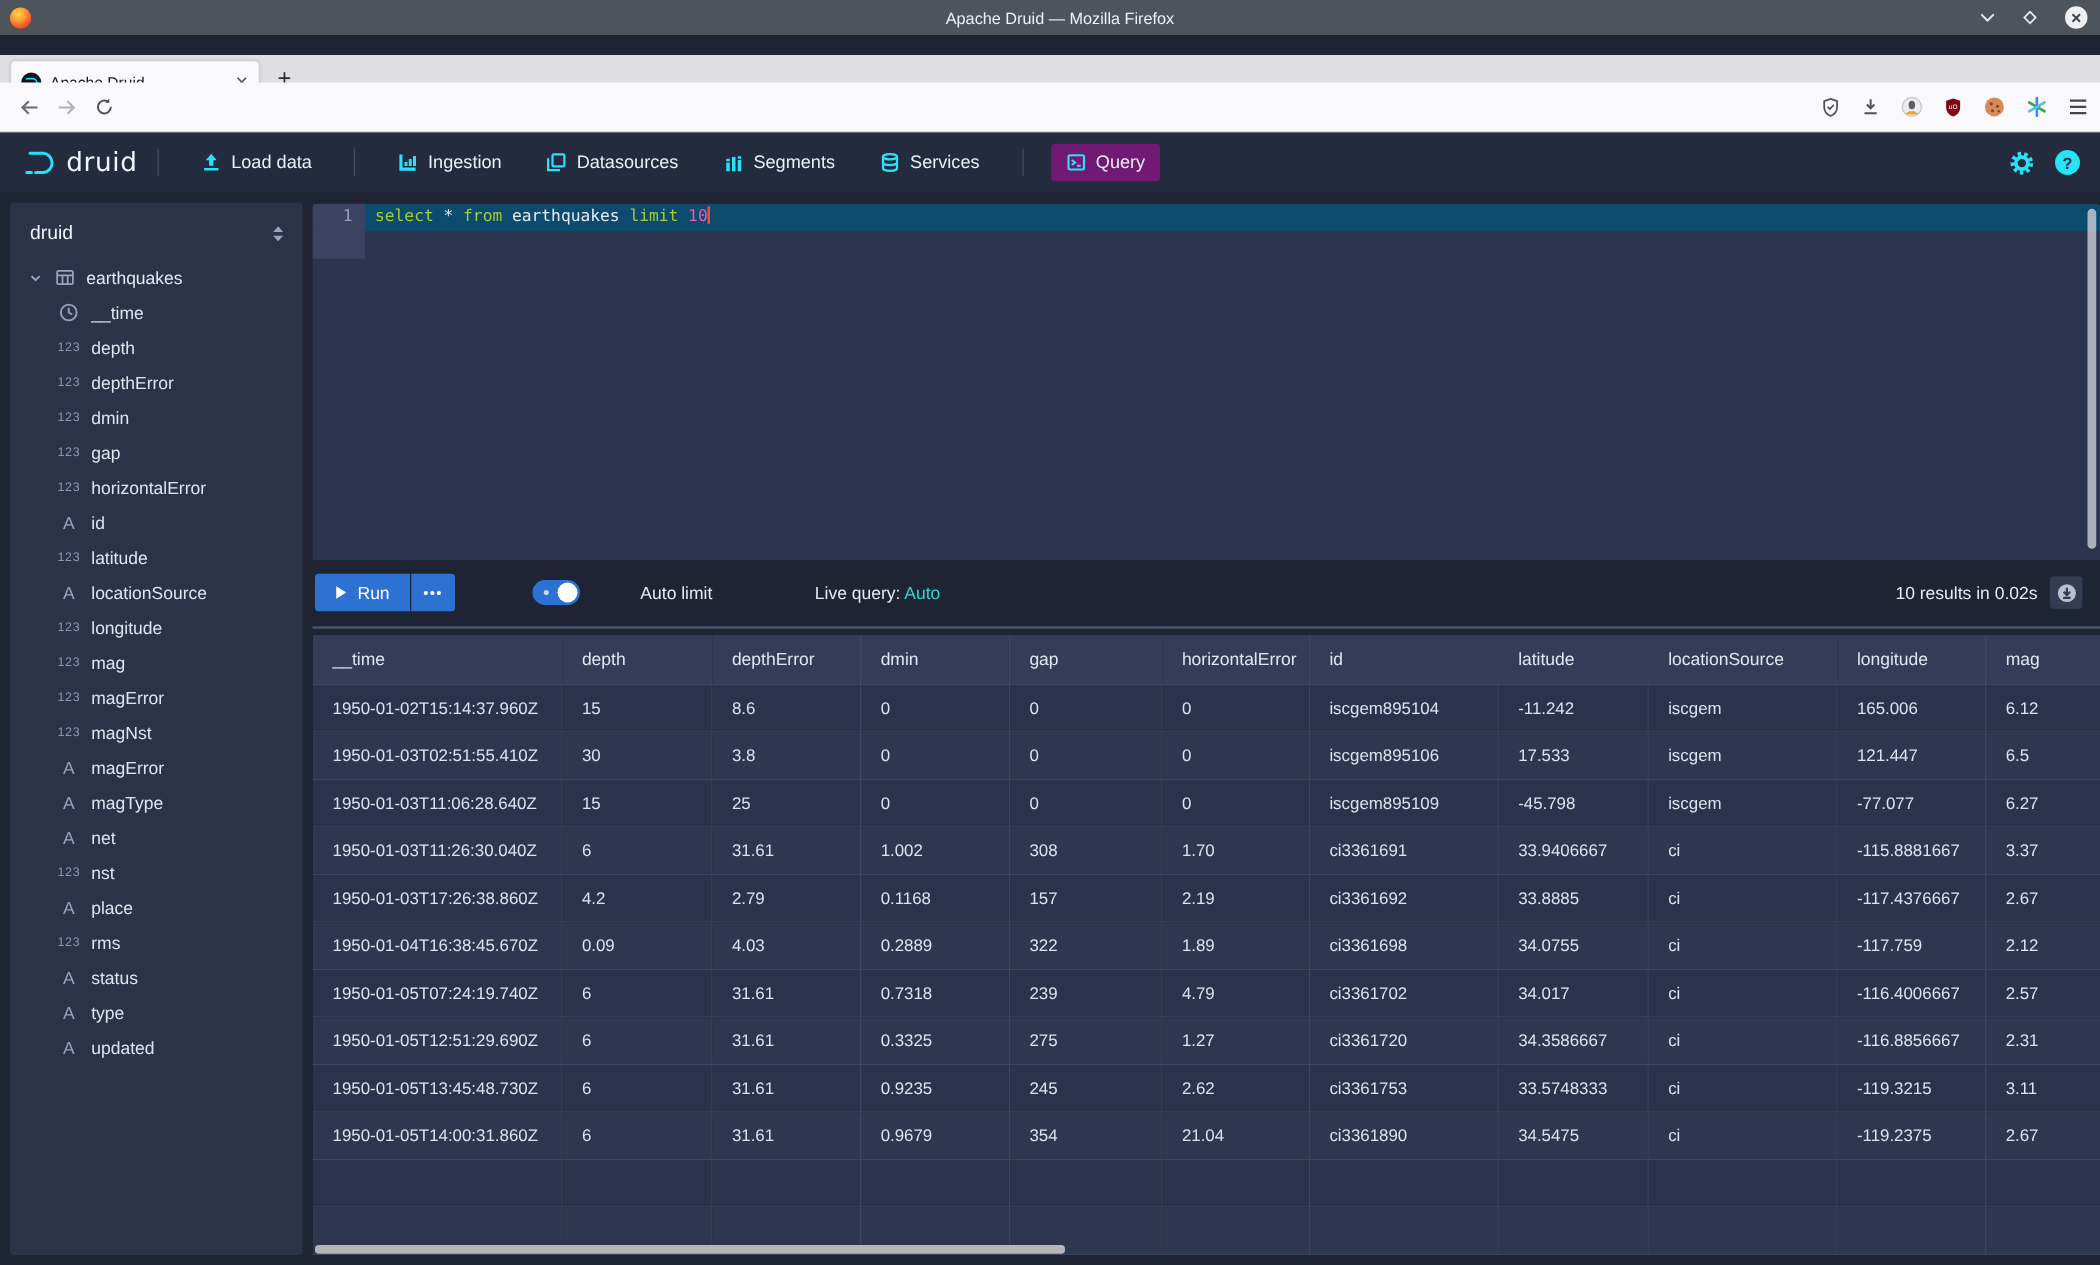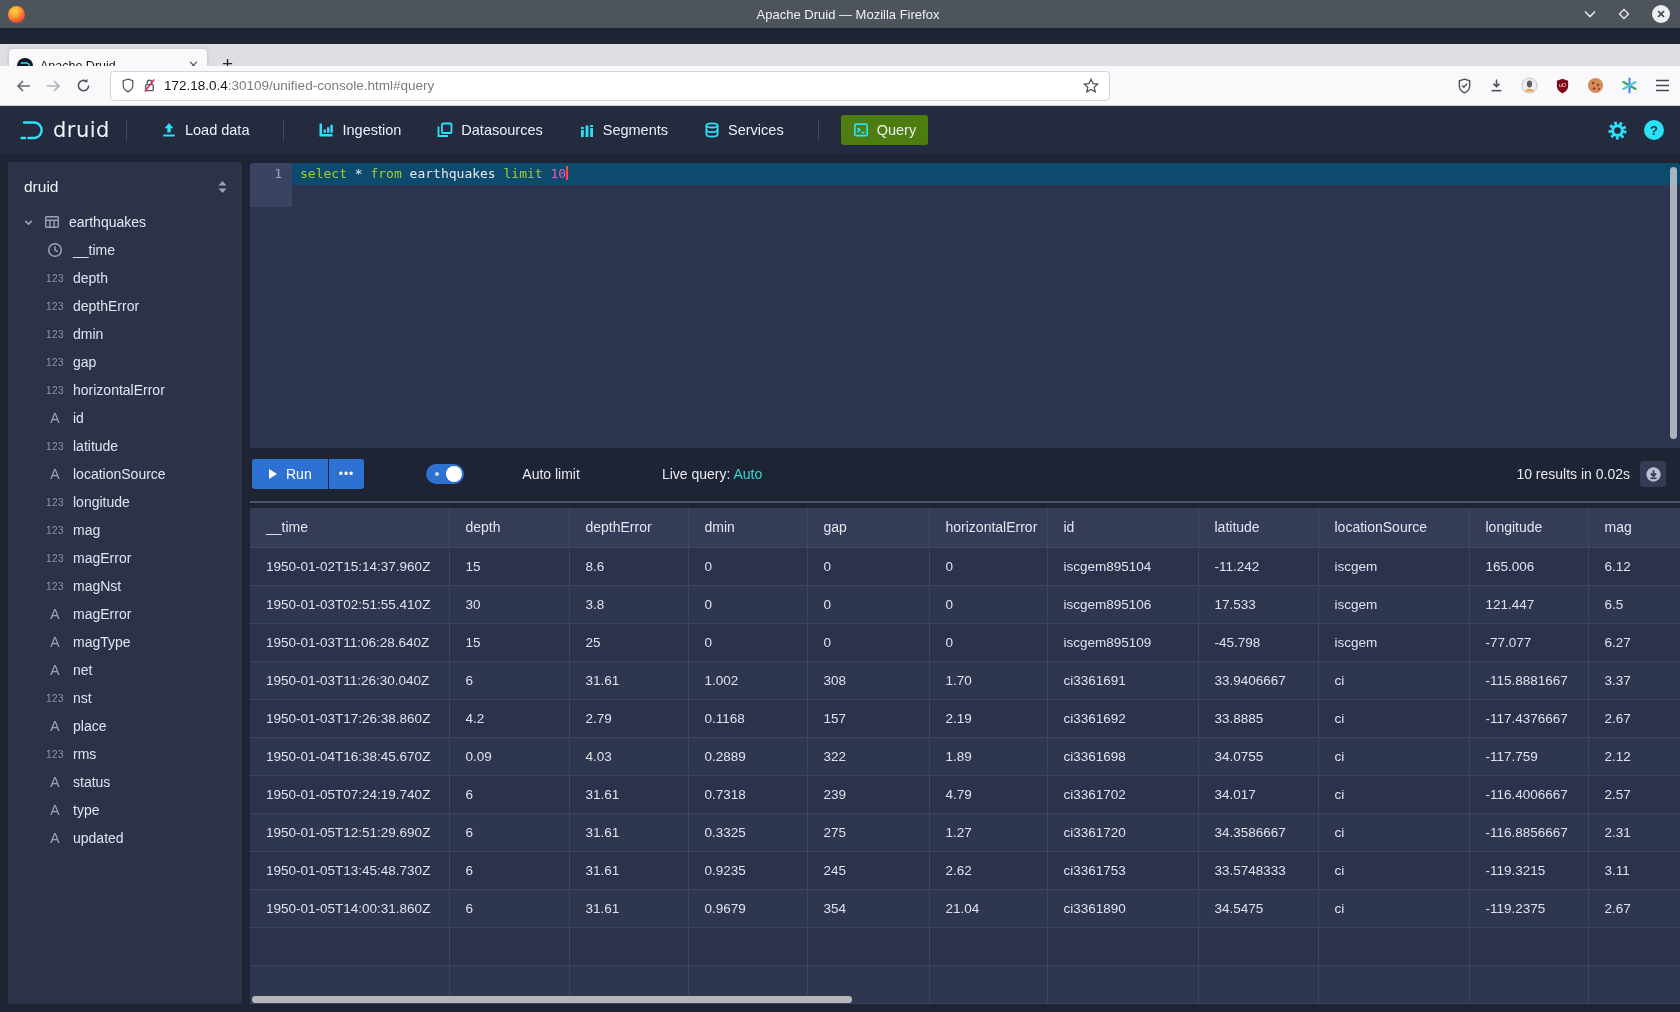--- a/index.html
+++ b/index.html
@@ -36,21 +36,21 @@
   .fx-url .dim { color:#7b7b83; }
   .fx-ext-strip { margin-left:auto; margin-right:10px; display:flex; align-items:center; gap:17px; }
 
   
   .dr-nav { position:absolute; left:0; top:106px; width:1680px; height:48px; background:#252b3e;
     display:flex; align-items:center; color:#eceff7; }
   .dr-brand { display:flex; align-items:center; gap:7px; margin-left:18px; }
   .dr-brand-text { font-size:21px; color:#f2f4fa; letter-spacing:.5px; font-family:"DejaVu Sans", sans-serif; }
   .dr-sep { width:1px; height:22px; background:#414a61; margin:0 16px; }
   .dr-item { display:flex; align-items:center; gap:8px; padding:7px 12px; font-size:14.5px; border-radius:3px; margin:0 6px; }
-  .dr-item.active { background:#4d7c0f;text-align:right; }
+  .dr-item.active { background:#701a75;text-align:right; }
   .dr-right { margin-left:auto; margin-right:16px; display:flex; align-items:center; gap:16px; }
   .dr-help { width:20px; height:20px; border-radius:50%; background:#29e2f7; color:#252b3e; font-weight:bold;
     font-size:13px; display:flex; align-items:center; justify-content:center; }
 
   
   .app { position:absolute; left:0; top:154px; width:1680px; height:858px; background:#1e2433; }
 
   .sidebar { position:absolute; left:8px; top:8px; width:234px; height:842px; background:#2c3349;
     border-radius:3px; color:#e4e8f2; overflow:hidden; }
   .sb-header { display:flex; align-items:center; justify-content:space-between; padding:16px 14px 12px 16px; }
@@ -80,21 +80,21 @@
   .runbar { position:absolute; left:250px; top:296px; width:1430px; height:48px;
     display:flex; align-items:center; color:#e7eaf4; font-size:14px;gap:40px; }
   .btn-run-group { display:flex; margin-left:2px; }
   .btn-blue { background:#2d72d2; color:#fff; border:none; height:30px; display:flex; align-items:center;
     gap:8px; font-size:14px; padding:0 16px; border-radius:3px 0 0 3px; }
   .btn-more { background:#2d72d2; color:#fff; border:none; height:30px; padding:0 10px;
     border-radius:0 3px 3px 0; margin-left:1px; font-size:12px; letter-spacing:1px; display:flex; align-items:center; }
   .switch { width:38px; height:20px; border-radius:10px; background:#2d72d2; position:relative; margin-left:22px; }
   .switch .dot { position:absolute; left:9px; top:8px; width:4px; height:4px; border-radius:50%; background:rgba(255,255,255,.75); }
   .switch .knob { position:absolute; right:2px; top:2px; width:16px; height:16px; border-radius:50%; background:#fff; }
-  .runbar .lbl { margin-left:18px; }
+  .runbar .lbl { margin-left:8px; }
   .runbar .live { margin-left:42px; }
   .accent { color:#2fd8d0; }
   .run-right { margin-left:auto; display:flex; align-items:center; gap:10px; margin-right:14px; }
   .dl-btn { width:26px; height:26px; border-radius:3px; background:#343b52; display:flex; align-items:center; justify-content:center; }
 
   .run-divider { position:absolute; left:250px; top:347px; width:1430px; height:2px; background:#4d5470; }
 
   .results { position:absolute; left:250px; top:354px; width:1430px; height:498px; overflow:hidden; }
   table.grid { border-collapse:collapse; table-layout:fixed; width:1478px; }
   .grid th { background:#353c58; color:#e2e6f2; font-weight:normal; font-size:14px; text-align:left;
@@ -154,40 +154,20 @@
         <path d="M8 1 L13 6 L8 11 M13 6 H1" stroke="#b2b2b8" stroke-width="1.7" fill="none"></path>
       </svg>
     </span>
   <span class="fx-navbtn">
     <svg width="15" height="15" viewBox="0 0 16 16">
         <path d="M13.5 8 a5.5 5.5 0 1 1 -1.8 -4" stroke="#4f5156" stroke-width="1.7" fill="none"></path>
         <path d="M12.2 0.8 v3.6 h-3.6 z" fill="#4f5156"></path>
       </svg>
     </span>
 
-  <div class="fx-urlfield">
-    <span>
-      <svg width="14" height="15" viewBox="0 0 16 17">
-          <path d="M8 1.2 L13.5 3 V8 C13.5 12 11 14.5 8 15.8 C5 14.5 2.5 12 2.5 8 V3 Z" fill="none" stroke="#5b5d63" stroke-width="1.5"></path>
-        </svg>
-      </span>
-    <span>
-      <svg width="13" height="15" viewBox="0 0 14 16">
-          <rect x="3" y="7" width="8" height="6.5" rx="1" fill="none" stroke="#5b5d63" stroke-width="1.5"></rect>
-          <path d="M4.5 7 V4.8 a2.5 2.5 0 0 1 5 0 V7" fill="none" stroke="#5b5d63" stroke-width="1.5"></path>
-          <path d="M2 14.5 L12 1.5" stroke="#e0294a" stroke-width="1.6"></path>
-        </svg>
-      </span>
-    <span class="fx-url"><b style="font-weight:normal">172.18.0.4</b><span class="dim">:30109/unified-console.html#query</span></span>
-    <span>
-      <svg width="16" height="15" viewBox="0 0 16 15">
-          <path d="M8 1.3 L10 5.6 L14.7 6.1 L11.2 9.3 L12.2 13.9 L8 11.5 L3.8 13.9 L4.8 9.3 L1.3 6.1 L6 5.6 Z" fill="none" stroke="#55565a" stroke-width="1.3"></path>
-        </svg>
-      </span>
-  </div>
 
   <div class="fx-ext-strip">
     <span>
       <svg width="15" height="16" viewBox="0 0 16 17">
           <path d="M8 1.2 L13.5 3 V8 C13.5 12 11 14.5 8 15.8 C5 14.5 2.5 12 2.5 8 V3 Z" fill="none" stroke="#4f5156" stroke-width="1.5"></path>
           <path d="M5.5 8 L7.3 9.8 L10.7 6.2" stroke="#4f5156" stroke-width="1.5" fill="none"></path>
         </svg>
       </span>
     <span>
       <svg width="15" height="15" viewBox="0 0 16 16">

